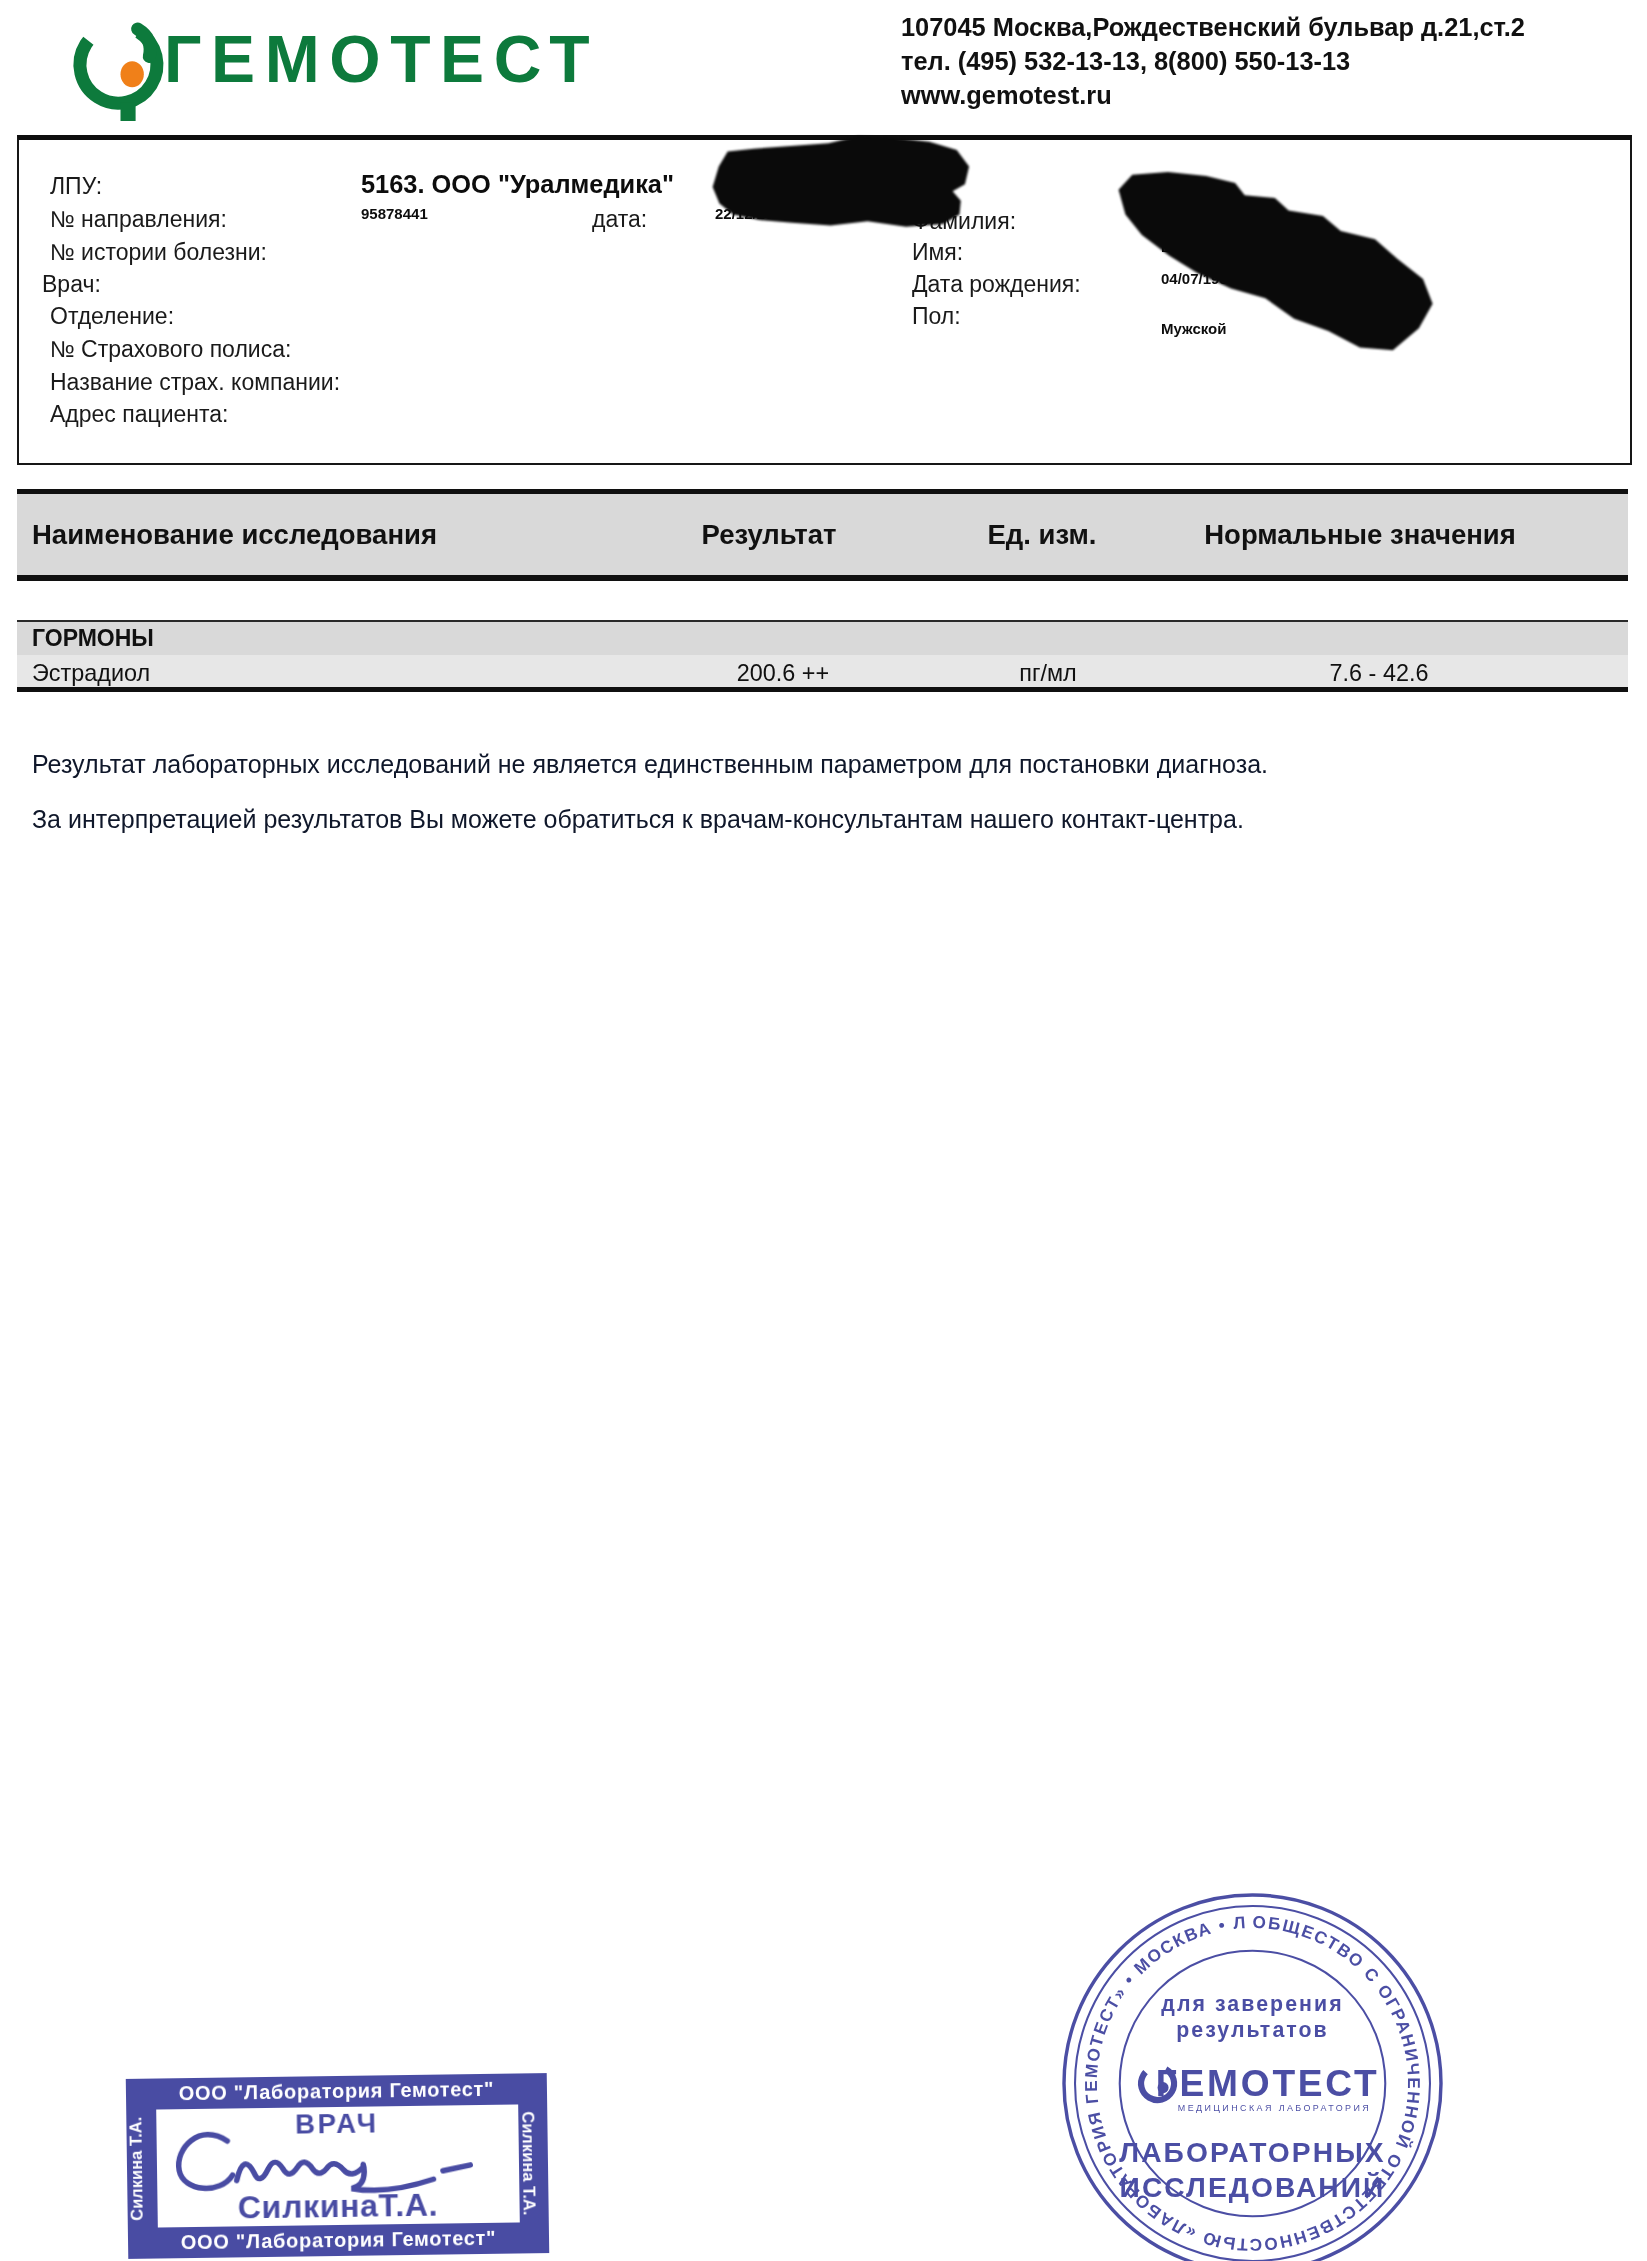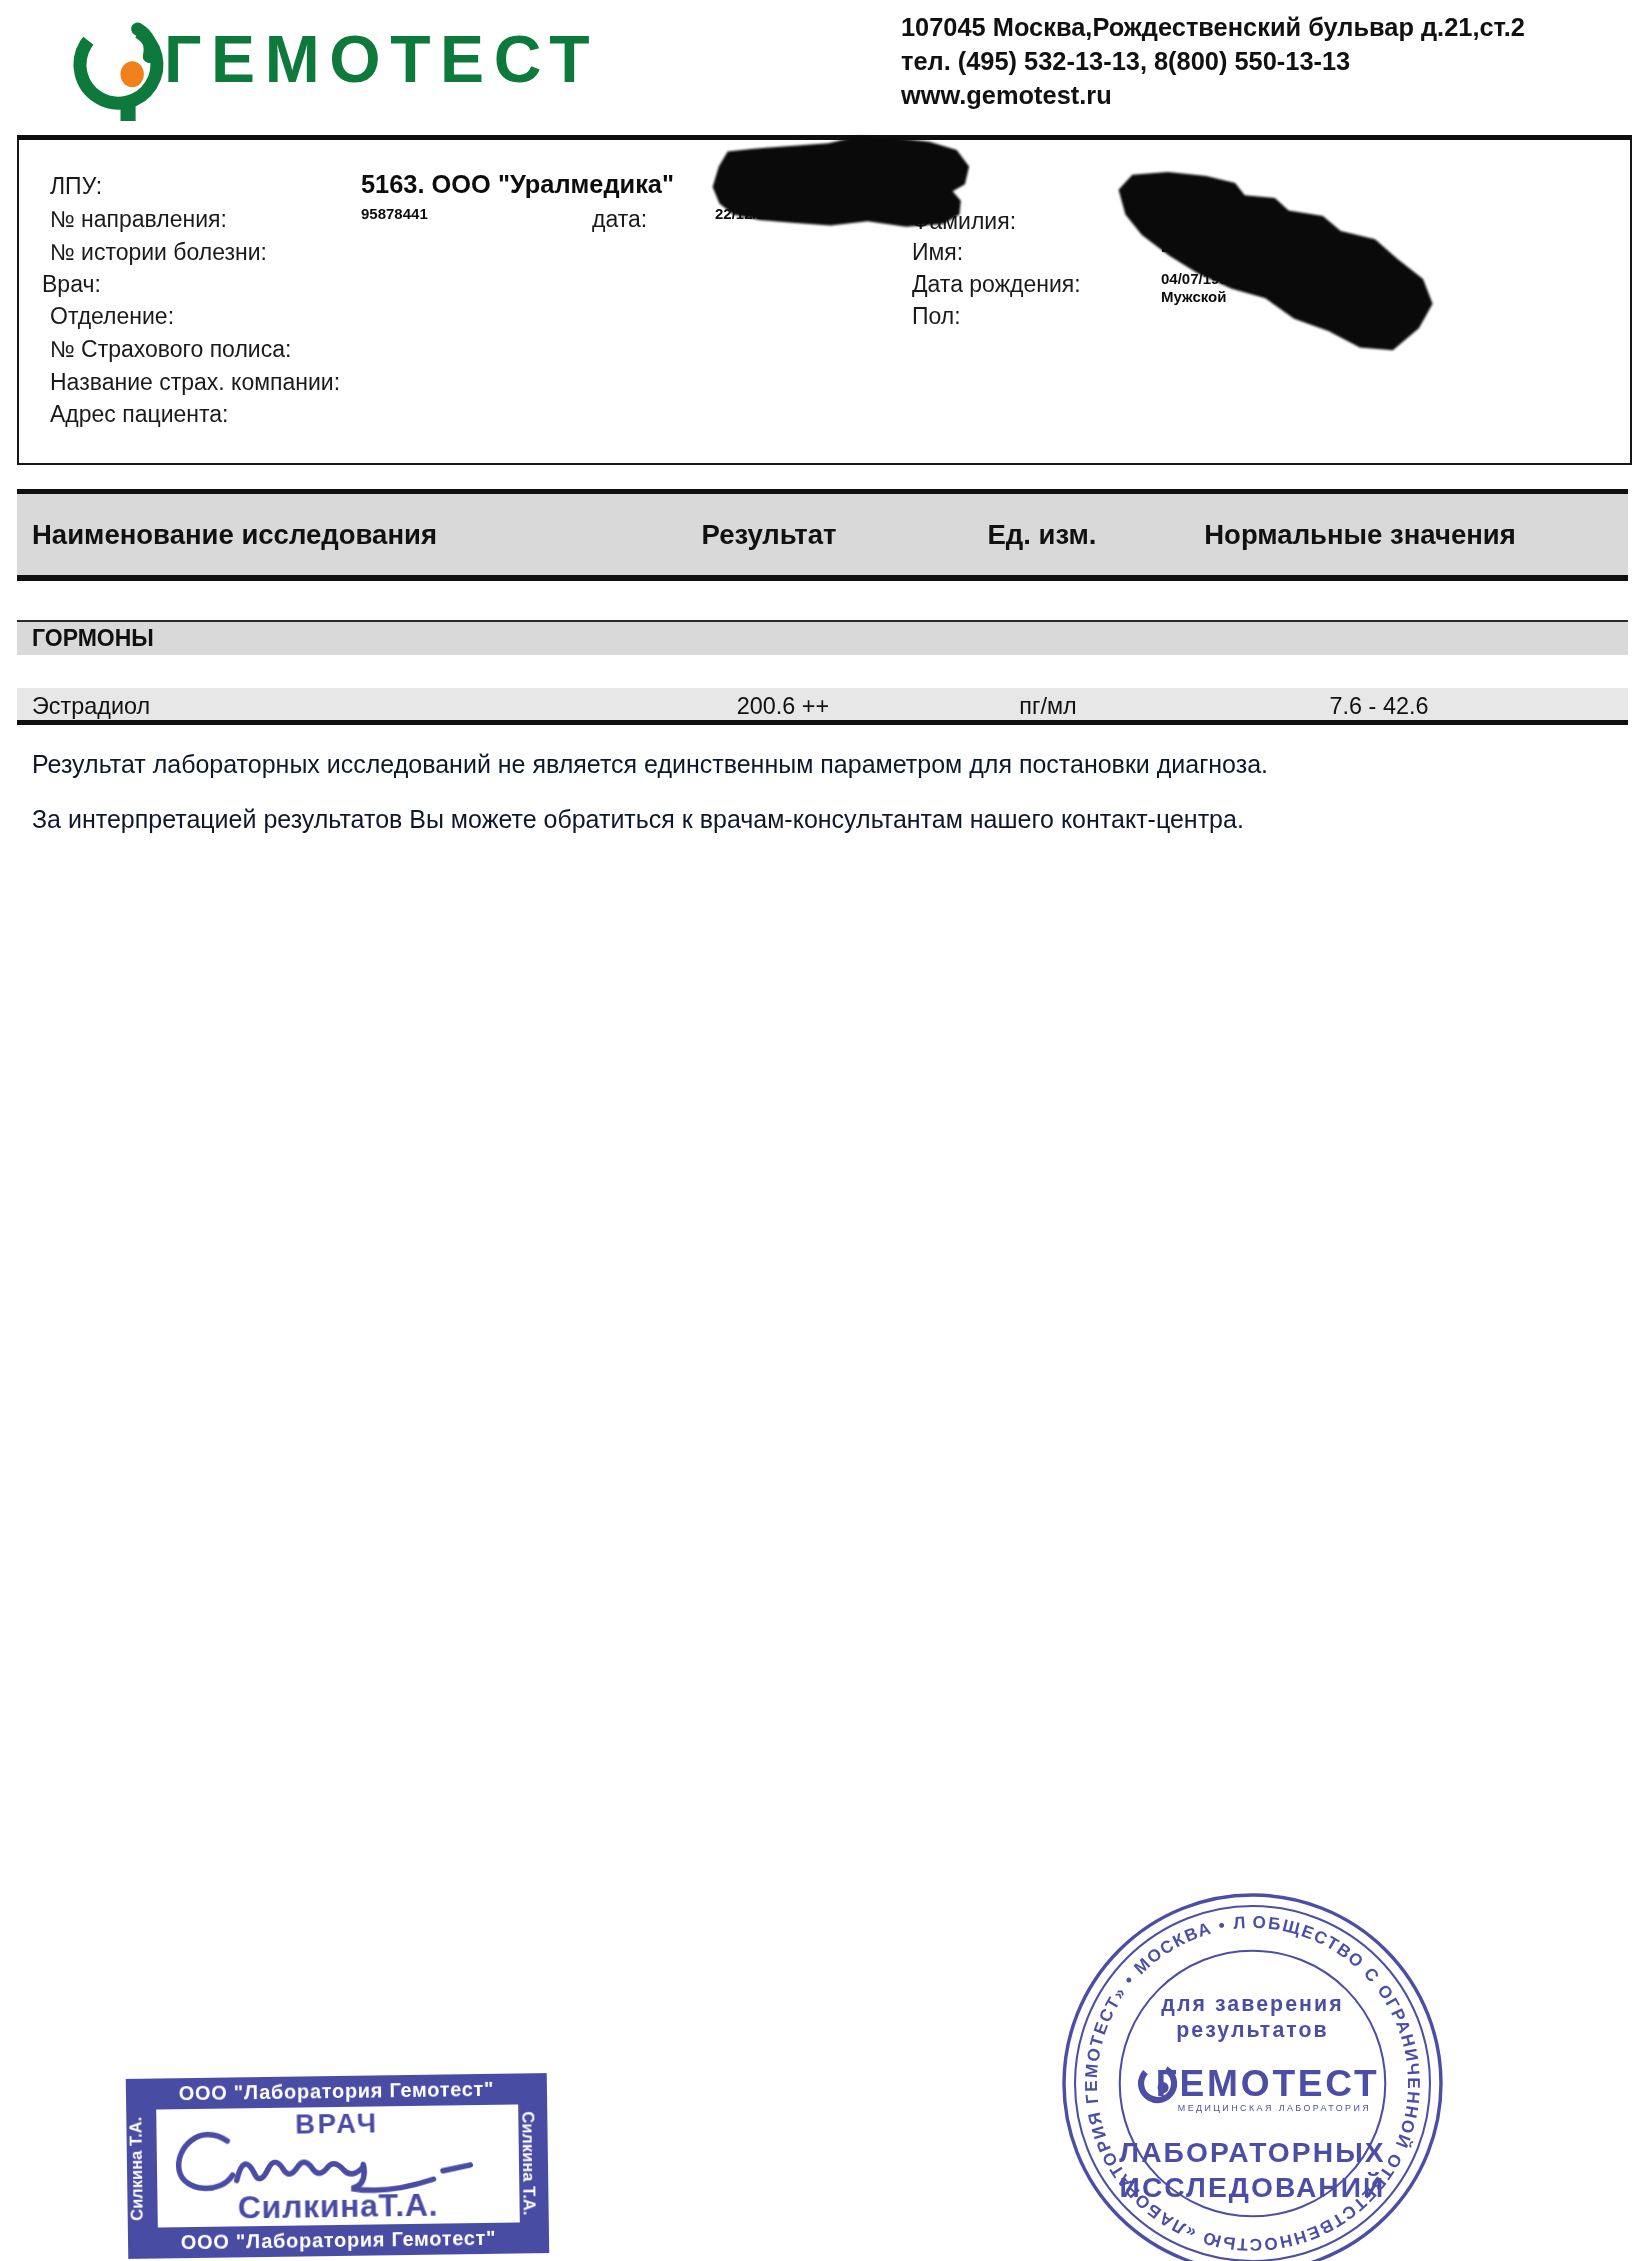--- a/index.html
+++ b/index.html
@@ -32,21 +32,21 @@
     background:#d9d9d9;border-top:5.5px solid #101010;border-bottom:6.2px solid #101010;
   }
   .th{position:absolute;top:25px;font-size:27.5px;font-weight:bold;white-space:nowrap;}
   .tbody{
     position:absolute;left:17px;top:620px;width:1611px;
     border-top:2.1px solid #2a2a2a;border-bottom:5.5px solid #101010;
   }
   .sectionband{position:relative;height:33px;background:#d9d9d9;}
   .sectionband span{position:absolute;left:15px;top:3.4px;font-size:23px;font-weight:bold;}
   .trow{position:relative;height:32px;font-size:23.4px;}
-  .trow.stripe{background:#e7e7e7;margin-top:33px;}
+  .trow.stripe{background:#e7e7e7;}
   .td-name{position:absolute;left:15px;top:4.8px;white-space:nowrap;}
   .td-c{position:absolute;top:4.8px;transform:translateX(-50%);white-space:nowrap;}
   .note{position:absolute;left:32px;font-size:25px;white-space:nowrap;color:#0f172a;}
   
   .blobs{position:absolute;left:687px;top:124px;filter:blur(0.9px);}
   
   .dstamp{
     position:absolute;left:127px;top:2076px;width:421px;height:180px;
     transform:rotate(-0.8deg);opacity:0.93;filter:blur(0.3px);
   }
@@ -106,21 +106,21 @@
   <div class="lbl" style="left:50px;top:336px">№ Страхового полиса:</div>
   <div class="lbl" style="left:50px;top:369px">Название страх. компании:</div>
   <div class="lbl" style="left:50px;top:401px">Адрес пациента:</div>
 
   <div class="lbl" style="left:912px;top:208px">Фамилия:</div>
   <div class="lbl" style="left:912px;top:239px">Имя:</div>
   <div class="val" style="left:1161px;top:238px">Владимир Ге</div>
   <div class="lbl" style="left:912px;top:271px">Дата рождения:</div>
   <div class="val" style="left:1161px;top:270px">04/07/1981</div>
   <div class="lbl" style="left:912px;top:303px">Пол:</div>
-  <div class="val" style="left:1161px;top:288px">Мужской</div>
+  <div class="val" style="left:1161px;top:320px">Мужской</div>
 
   <svg class="blobs" width="763" height="240" viewBox="0 0 1110 350">
     <path fill="#0a0a0a" d="
       M 45,62 L 58,40 L 96,36 L 150,32 L 205,28 L 248,18 L 300,20 L 352,26 L 392,38
       L 410,62 L 404,88 L 386,98 L 398,112 L 396,132 L 372,146 L 318,150 L 262,142
       L 208,148 L 152,144 L 104,140 L 66,132 L 46,116 L 36,92 Z"></path>
     <path fill="#0a0a0a" d="
       M 628,96 L 648,74 L 700,70 L 756,76 L 798,86 L 812,104 L 856,108 L 876,126
       L 926,134 L 952,156 L 1002,168 L 1034,196 L 1072,226 L 1086,262 L 1066,298
       L 1028,330 L 980,326 L 934,302 L 884,284 L 842,254 L 792,240 L 744,218

